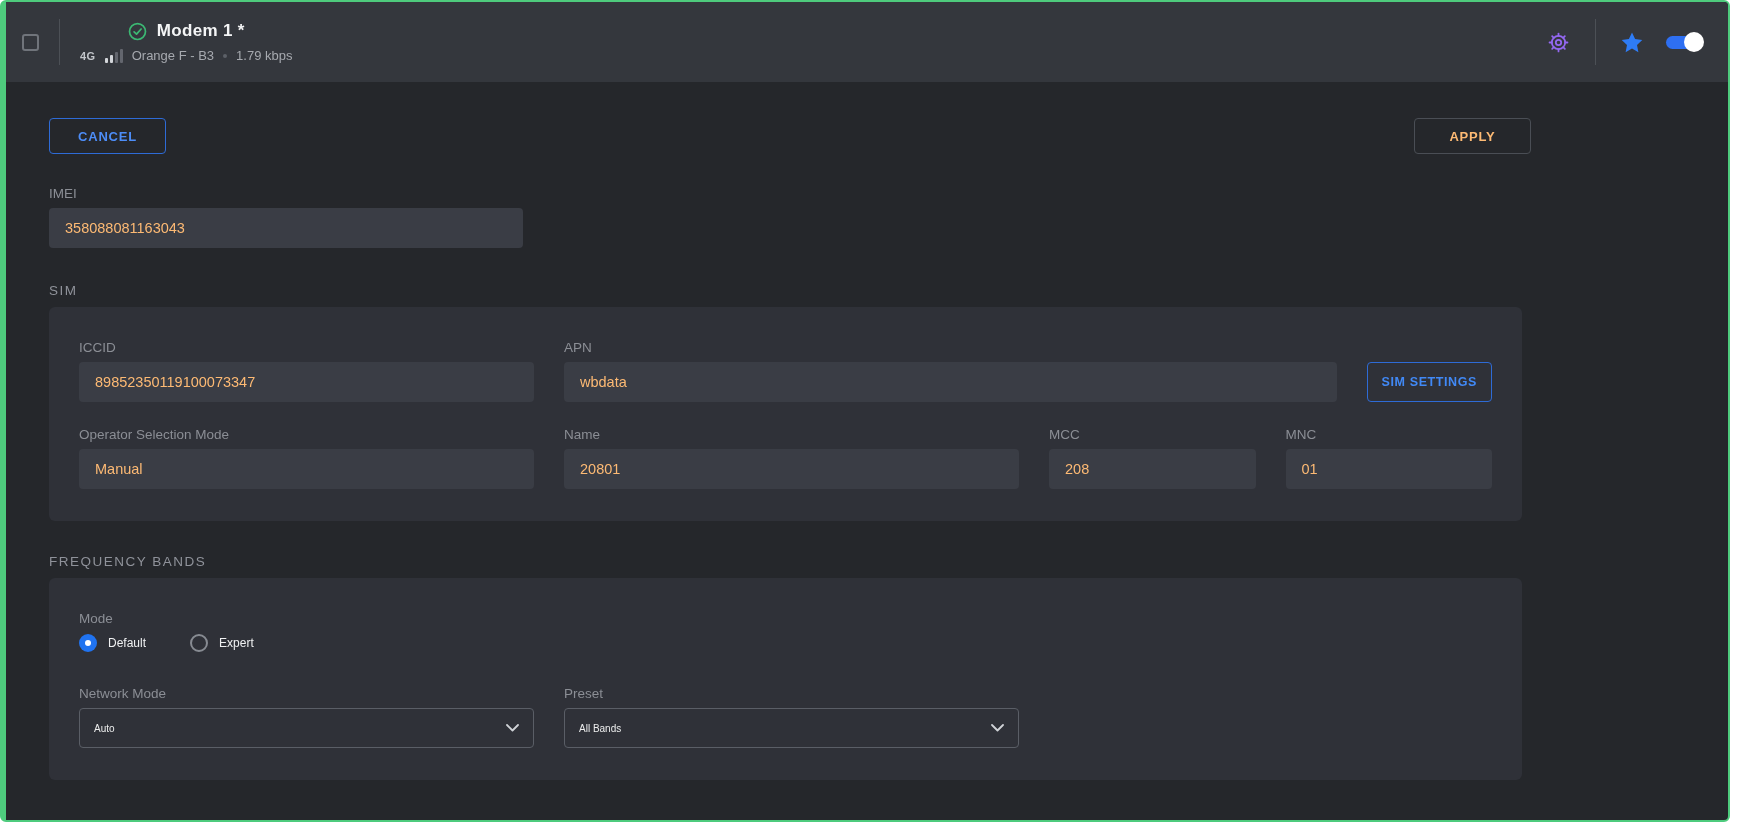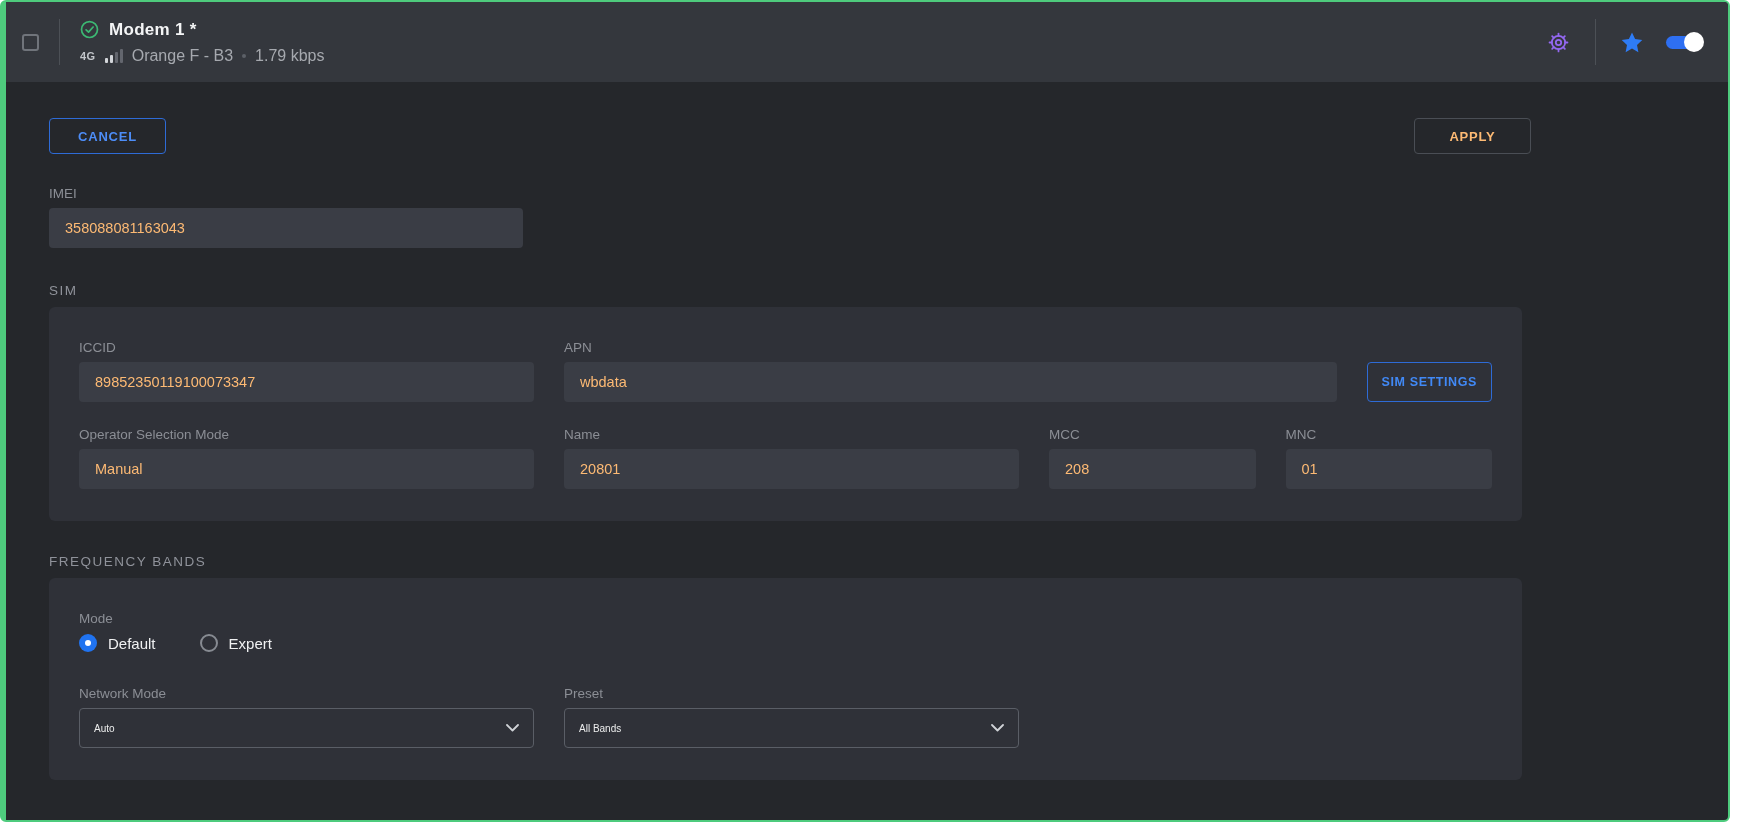--- a/index.html
+++ b/index.html
@@ -10,29 +10,29 @@
     background:#25272b; border:2px solid #4ecb7d; border-left:6px solid #4ecb7d;
     border-radius:6px; overflow:hidden; }
 
   
   .header { height:80px; background:#34373d; display:flex; align-items:center;
     padding:0 26px 0 16px; }
   .checkbox { width:17px; height:17px; border:2px solid #70747b; border-radius:3px;
     background:transparent; flex:none; cursor:pointer; }
   .vdivider { width:1px; height:46px; background:#4c5056; margin:0 20px; flex:none; }
   .head-main { display:flex; flex-direction:column; gap:7px; }
-  .title-row { display:flex; align-items:center; gap:10px; }
+  .title-row { display:flex; align-items:center; gap:10px;justify-content:center; }
   .title { font-size:17px; font-weight:bold; color:#f4f5f6; letter-spacing:.3px; }
   .sub-row { display:flex; align-items:center; gap:9px; }
   .tech { font-size:11px; font-weight:bold; color:#c3c6cb; letter-spacing:.5px; }
   .bars { display:flex; align-items:flex-end; gap:2px; height:14px; }
   .bars i { display:block; width:3px; border-radius:1px; }
   .bars .b1{height:5px;background:#d3d6da;} .bars .b2{height:8px;background:#d3d6da;}
   .bars .b3{height:11px;background:#63666e;} .bars .b4{height:14px;background:#63666e;}
-  .subtext { font-size:16px; color:#a6a9af; }
+  .subtext { font-size:13px; color:#a6a9af; }
   .dot { width:4px; height:4px; border-radius:50%; background:#5c6067; }
   .head-right { margin-left:auto; display:flex; align-items:center; gap:22px; }
   .icon-btn { cursor:pointer; display:flex; align-items:center; }
   .toggle { width:36px; height:13px; border-radius:7px; background:#2e6ff2;
     position:relative; cursor:pointer; flex:none; }
   .toggle .knob { position:absolute; right:-2px; top:50%; transform:translateY(-50%);
     width:20px; height:20px; border-radius:50%; background:#ffffff; }
 
   
   .content { padding:0 0 0 43px; width:1568px; }
@@ -68,21 +68,21 @@
 
   .freq-label { margin-top:33px; }
   .radio-row { display:flex; align-items:center; gap:44px; margin-top:8px; }
   .radio-item { display:flex; align-items:center; gap:11px; cursor:pointer; }
   .radio-circle { width:18px; height:18px; border-radius:50%; flex:none;
     border:2px solid #878b92; position:relative; }
   .radio-item.selected .radio-circle { border:none; background:#2073f0; }
   .radio-item.selected .radio-circle::after { content:""; position:absolute;
     left:50%; top:50%; transform:translate(-50%,-50%); width:6px; height:6px;
     border-radius:50%; background:#ffffff; }
-  .radio-label { font-size:15px; color:#f0f1f2; }
+  .radio-label { font-size:12px; color:#f0f1f2; }
 
   .select-row { margin-top:34px; }
   .select { width:455px; height:40px; border:1px solid #5a5e66; border-radius:4px;
     display:flex; align-items:center; justify-content:space-between;
     padding:0 14px; cursor:pointer; background:transparent; }
   .select .value { font-size:10px; color:#eceded; }
 
   svg { display:block; }
 </style>
 </head>

